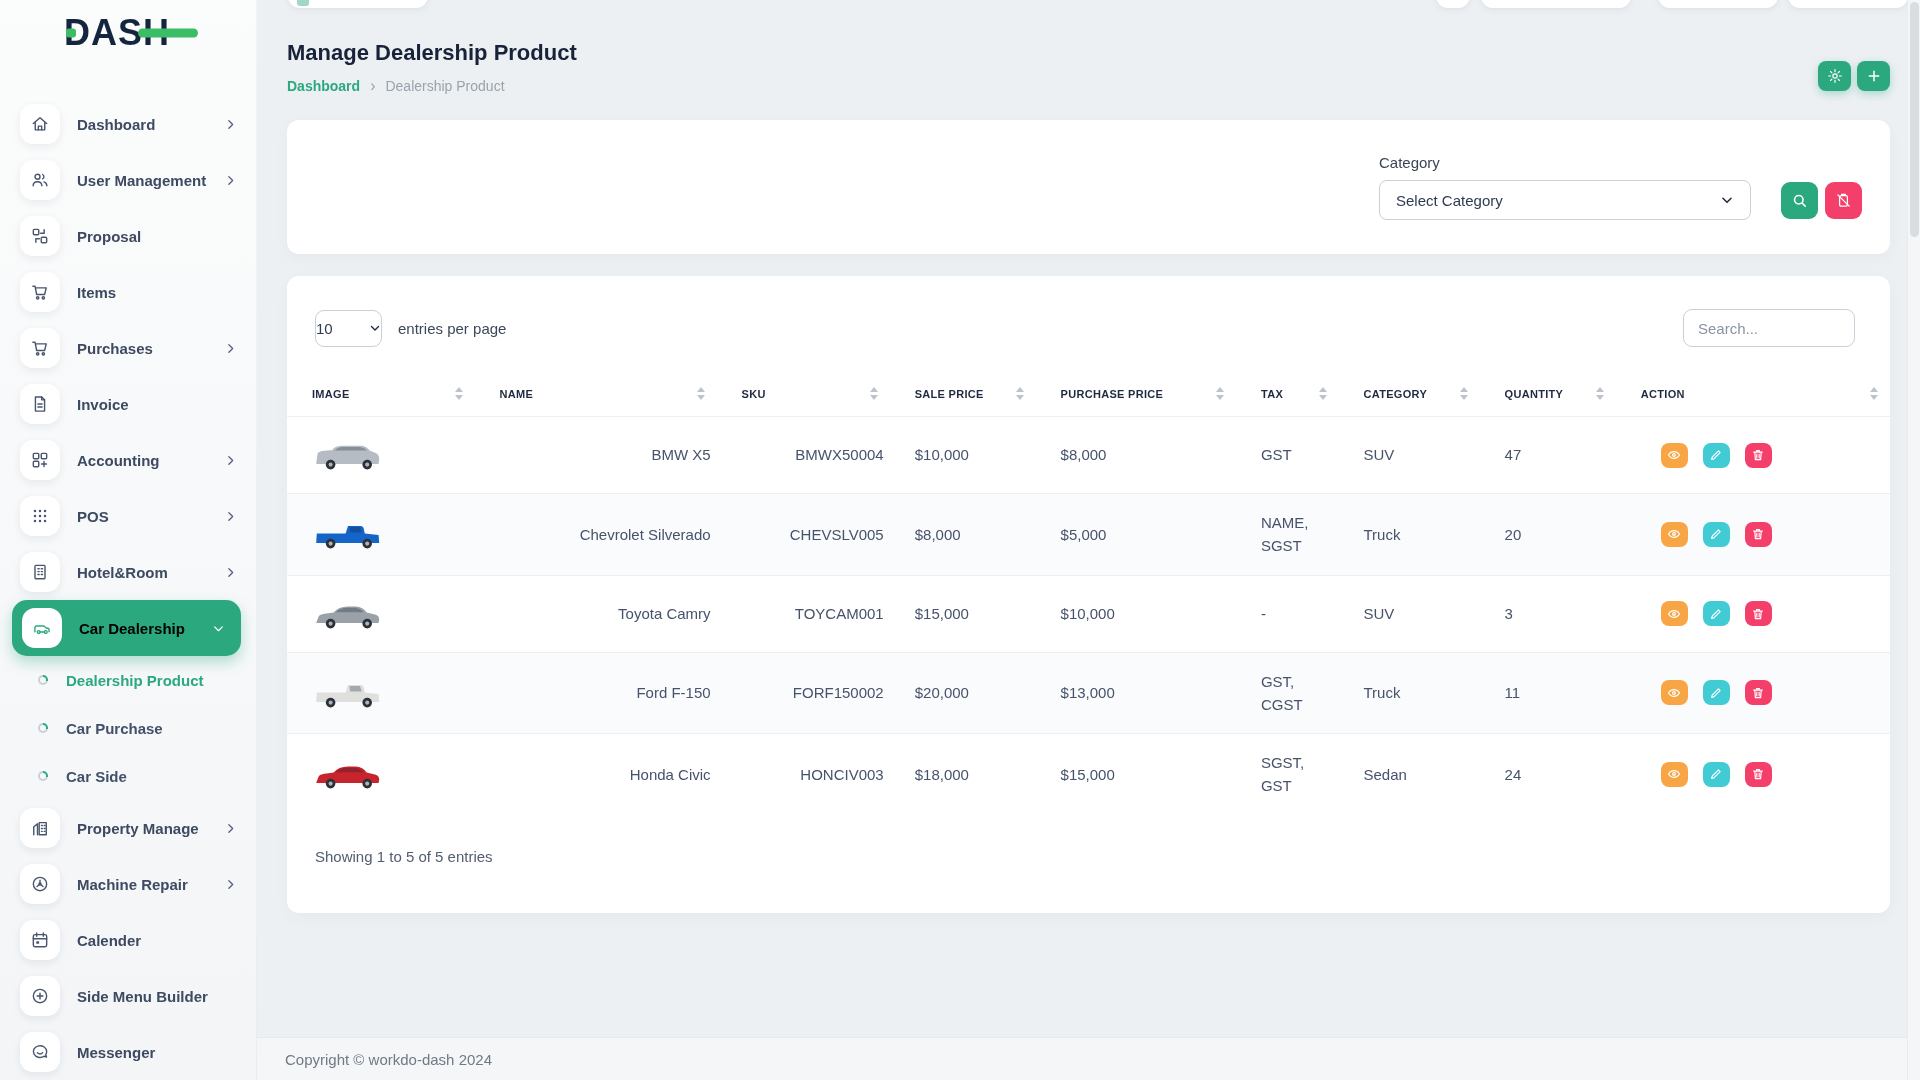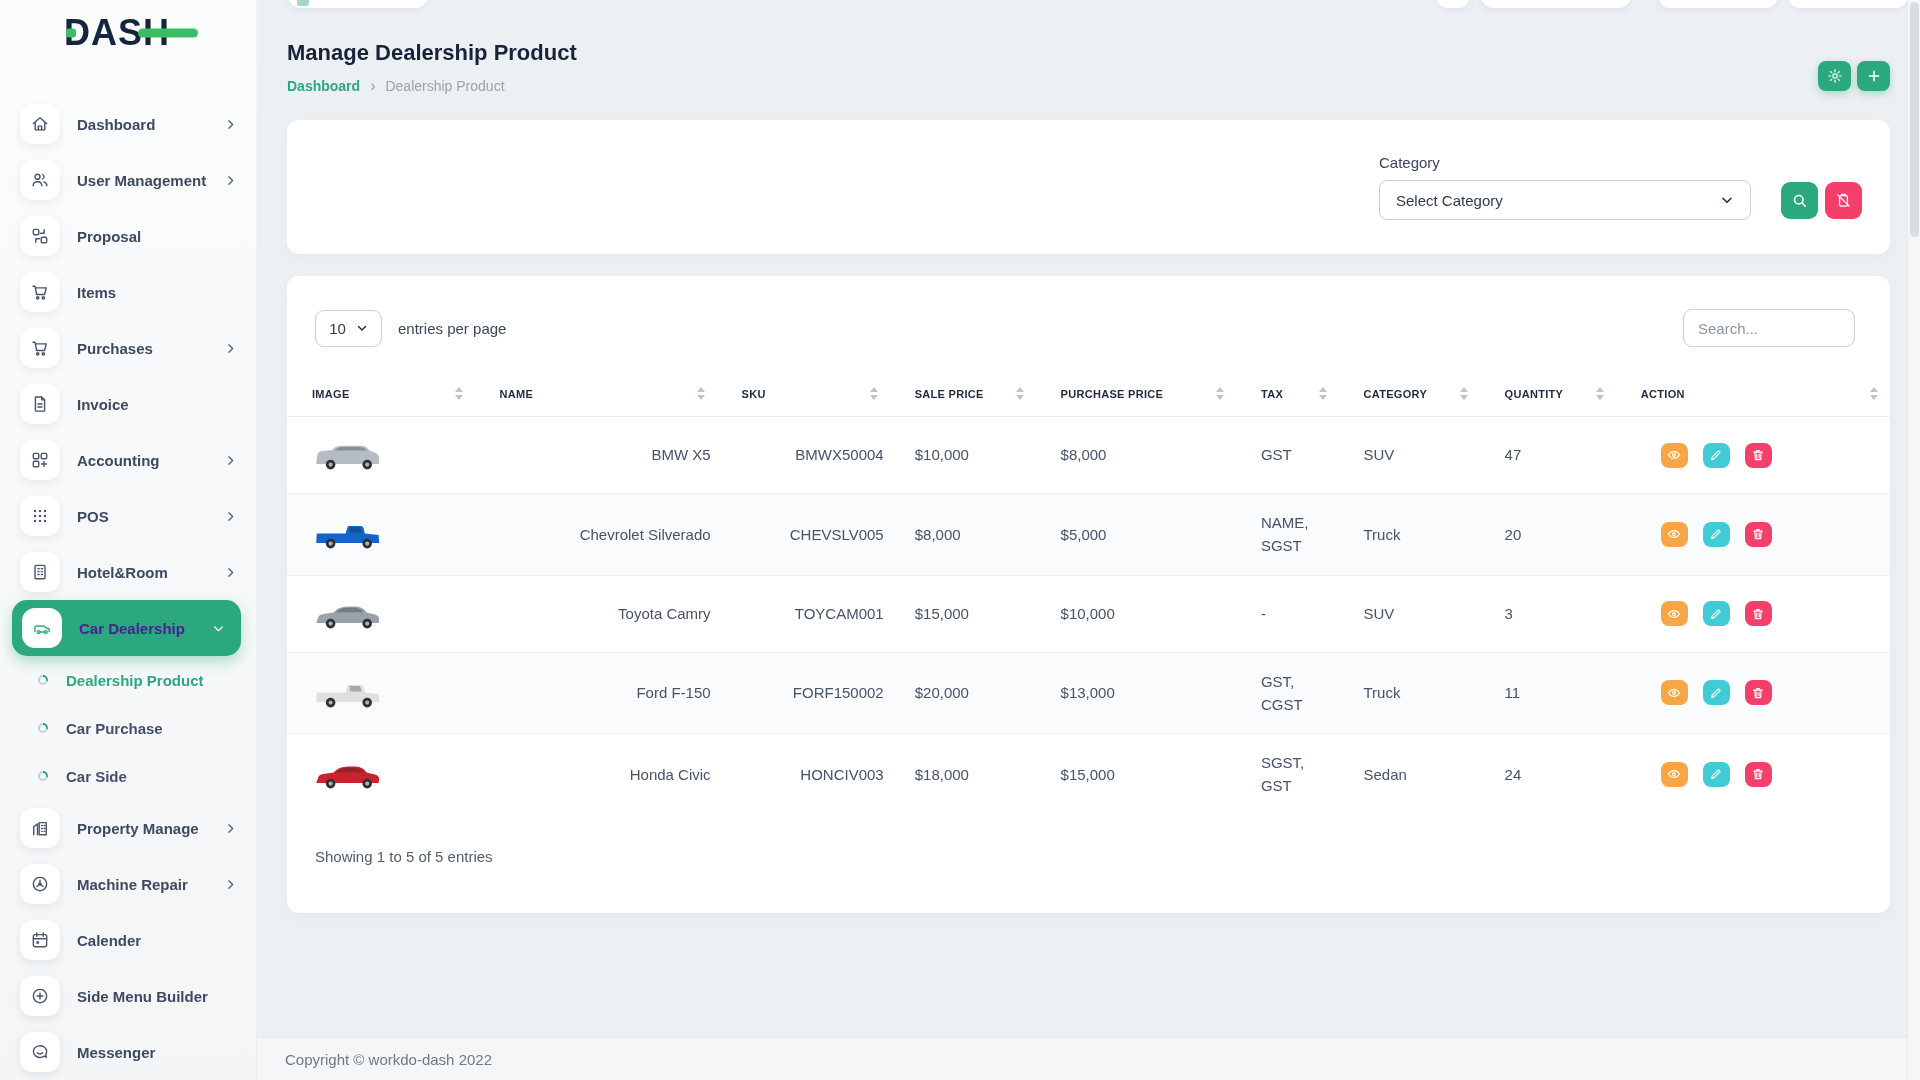--- a/index.html
+++ b/index.html
@@ -23,21 +23,21 @@
     display:flex; align-items:center; justify-content:center; color:#4a566e;
     box-shadow:0 3px 8px rgba(30,48,80,.08); }
   .mi-iconbox svg { width:20px; height:20px; }
   .mi-label { margin-left:17px; font-size:15px; font-weight:600; color:#3d4a61; white-space:nowrap; }
   .mi-chev { margin-left:auto; color:#54617a; display:flex; }
   .mi-chev svg { width:13px; height:13px; }
   .mi-chev.down svg { transform:rotate(90deg); }
   .menu-item.active { background:var(--accent-green,#2ca87f); border-radius:15px;
     margin:0 16px 0 12px; padding:0 16px 0 10px;
     box-shadow:0 6px 14px rgba(44,168,127,.35); }
-  .menu-item.active .mi-label { color:#4c1d95; font-weight:700; }
+  .menu-item.active .mi-label { color:#000000; font-weight:700; }
   .menu-item.active .mi-iconbox { color:var(--accent-green,#2ca87f); box-shadow:none; }
   .menu-item.active .mi-chev { color:#ffffff; }
   .menu-sub { height:48px; display:flex; align-items:center; padding-left:38px; cursor:pointer; }
   .sub-bullet { width:10px; height:10px; border-radius:50%; flex:0 0 10px;
     background:conic-gradient(var(--accent-green,#2ca87f) 0 28%, #c9d0d8 28% 100%); position:relative; }
   .sub-bullet::before { content:""; position:absolute; inset:2px; border-radius:50%; background:#f6f8f9; }
   .sub-label { margin-left:18px; font-size:15px; font-weight:600; color:#42506a; }
   .menu-sub.active .sub-label { color:var(--accent-green,#2ca87f); font-weight:700; }
 
   
@@ -74,21 +74,21 @@
   .sq-btn { width:37px; height:37px; border:none; border-radius:9px; color:#fff; cursor:pointer;
     display:flex; align-items:center; justify-content:center; }
   .sq-btn svg { width:17px; height:17px; }
   .btn-search { background:var(--accent-green,#2ca87f); }
   .btn-reset { background:var(--accent-pink,#f43f6b); }
 
   .table-card { margin-top:22px; min-height:637px; padding:33px 0 40px; position:relative; }
   .table-controls { display:flex; justify-content:space-between; align-items:center; padding:0 35px 0 28px; }
   .entries-left { display:flex; align-items:center; gap:16px; }
   .entries-select { width:67px; height:37px; border:1px solid #c9d0d8; border-radius:9px;
-    display:flex; align-items:center; justify-content:center; gap:10px; cursor:pointer; background:#fff; }
+    display:flex; align-items:center; justify-content:space-between; gap:10px; cursor:pointer; background:#fff; }
   .entries-select .sel-text { font-size:15px; color:#2e3b50; }
   .entries-select svg { width:12px; height:12px; color:#1e2a3d; }
   .entries-label { font-size:15px; color:#3c4859; }
   .search-input { width:172px; height:38px; border:1px solid #c9d0d8; border-radius:9px;
     padding:0 14px; font-size:15px; color:#2e3b50; outline:none; font-family:inherit; }
   .search-input::placeholder { color:#8a94a2; }
 
   table.data-table { width:100%; border-collapse:collapse; margin-top:30px; table-layout:fixed; }
   .c0{width:11.7%}.c1{width:15.1%}.c2{width:10.8%}.c3{width:9.1%}.c4{width:12.5%}
   .c5{width:6.4%}.c6{width:8.8%}.c7{width:8.5%}.c8{width:17.1%}
@@ -797,19 +797,19 @@
               </div>
             </td>
   </tr>
         </tbody>
     </table>
 
     <div class="table-summary">Showing 1 to 5 of 5 entries</div>
   </section>
 
   <footer class="footer">
-    <span class="footer-text">Copyright © workdo-dash 2022</span>
+    <span class="footer-text">Copyright © workdo-dash 2024</span>
   </footer>
 </main>
 
 <div class="scrollbar">
   <div class="scroll-thumb"></div>
 </div>
 
 </body></html>

